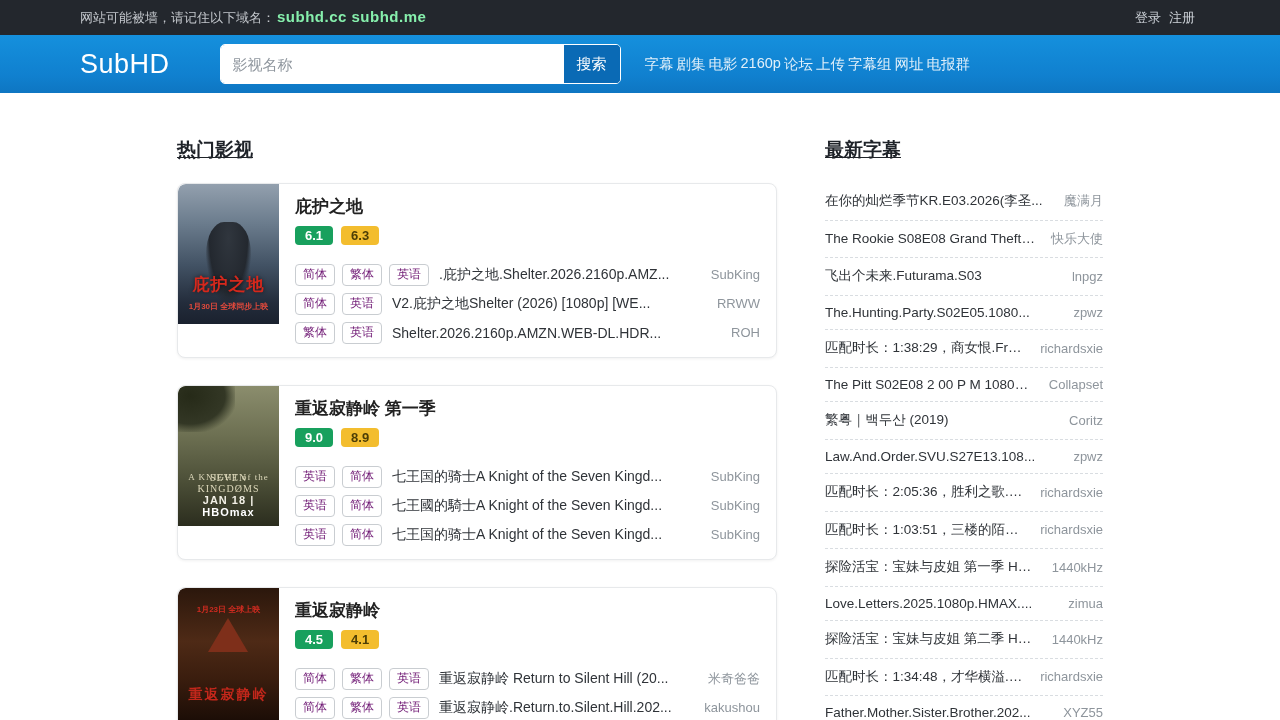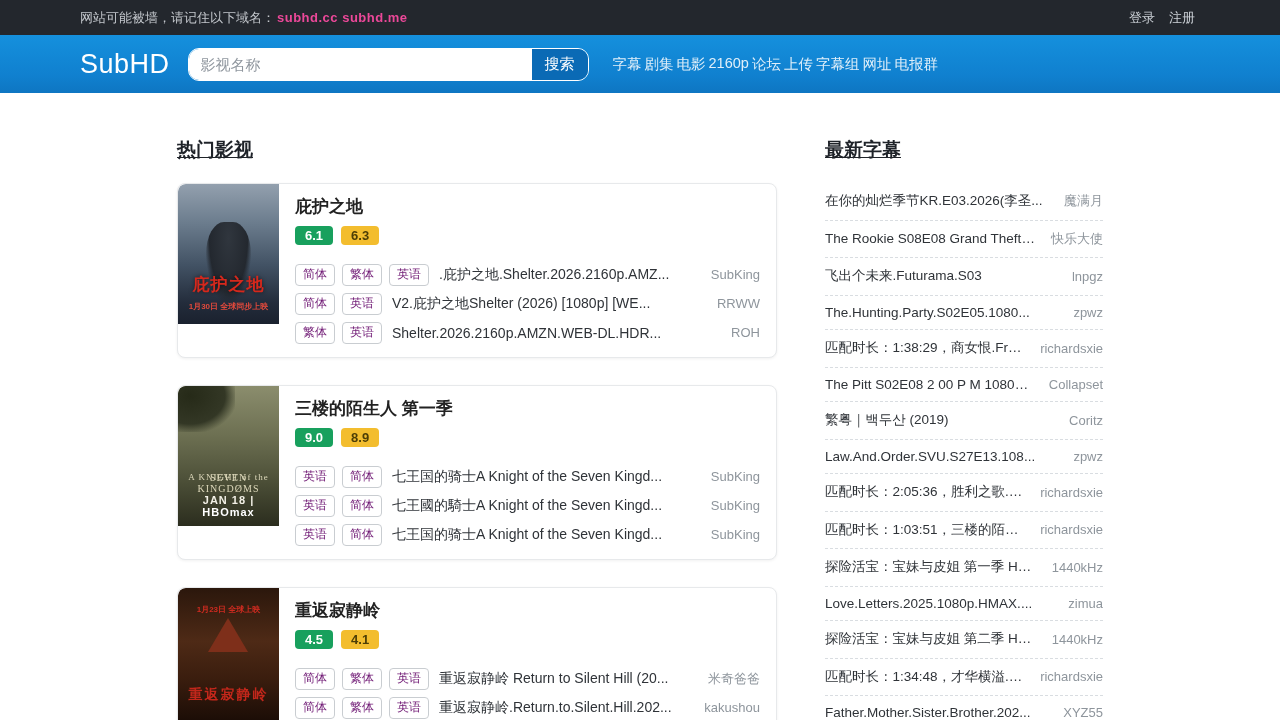--- a/index.html
+++ b/index.html
@@ -3,29 +3,29 @@
 <meta charset="utf-8">
 <style>
   * { margin:0; padding:0; box-sizing:border-box; }
   html,body { width:1280px; height:720px; overflow:hidden; background:#fff;
     font-family:"Liberation Sans","DejaVu Sans",sans-serif; }
 
   
   .topbar { height:35px; background:#23272d; display:flex; align-items:center;
     justify-content:space-between; padding:0 85px 0 80px; }
   .topbar-left { font-size:13px; color:#c3c7cc; }
-  .topbar-left b { color:#ec4899; font-size:13px; margin-left:2px; letter-spacing:.5px; }
-  .topbar-right { display:flex; gap:14px; }
+  .topbar-left b { color:#86efac; font-size:15px; margin-left:2px; letter-spacing:.5px; }
+  .topbar-right { display:flex; gap:8px; }
   .topbar-right span { font-size:13px; color:#ccd1d7; cursor:pointer; }
 
   
   .header { height:58px; background:linear-gradient(180deg,#1590dd 0%,#1080cf 70%,#0e76c2 100%);
     display:flex; align-items:center; padding:0 80px; }
   .logo { color:#fff; font-size:27px; font-weight:400; letter-spacing:.5px; margin-right:18px; cursor:pointer; }
-  .searchbox { display:flex; height:33px; border:1px solid #fff; border-radius:11px; overflow:hidden; }
+  .searchbox { display:flex; height:40px; border:1px solid #fff; border-radius:5px; overflow:hidden;margin-left:32px; }
   .searchbox input { width:342px; height:100%; border:none; outline:none; padding:0 12px;
     font-size:15px; color:#333; }
   .searchbox input::placeholder { color:#8f969e; }
   .searchbox button { width:57px; height:100%; background:#0a6ab5; color:#fff; border:none;
     border-left:1px solid #fff; font-size:15px; cursor:pointer; }
   .nav { display:flex; gap:3px; margin-left:24px; }
   .nav span { color:rgba(255,255,255,.87); font-size:14.5px; cursor:pointer; white-space:nowrap; }
 
   
   .container { width:926px; margin:44px auto 0; display:flex; gap:48px; }
@@ -156,21 +156,21 @@
     <div class="card">
       <div class="poster poster-knight">
         <div class="tree"></div>
         <div class="ptxt l1">A KNIGHT of the</div>
         <div class="ptxt l2">SEVEN KINGDØMS</div>
         <div class="ptxt pdate">
           <span>JAN 18</span> | <b>HBOmax</b>
         </div>
       </div>
       <div class="card-body">
-        <div class="card-title">三楼的陌生人 第一季</div>
+        <div class="card-title">重返寂静岭 第一季</div>
         <div class="badges">
           <span class="badge green">9.0</span>
           <span class="badge yellow">8.9</span>
         </div>
         <div class="sub-row">
           <span class="tag">英语</span>
           <span class="tag">简体</span>
           <span class="sub-name">七王国的骑士A Knight of the Seven Kingd...</span>
           <span class="sub-uploader">SubKing</span>
         </div>

